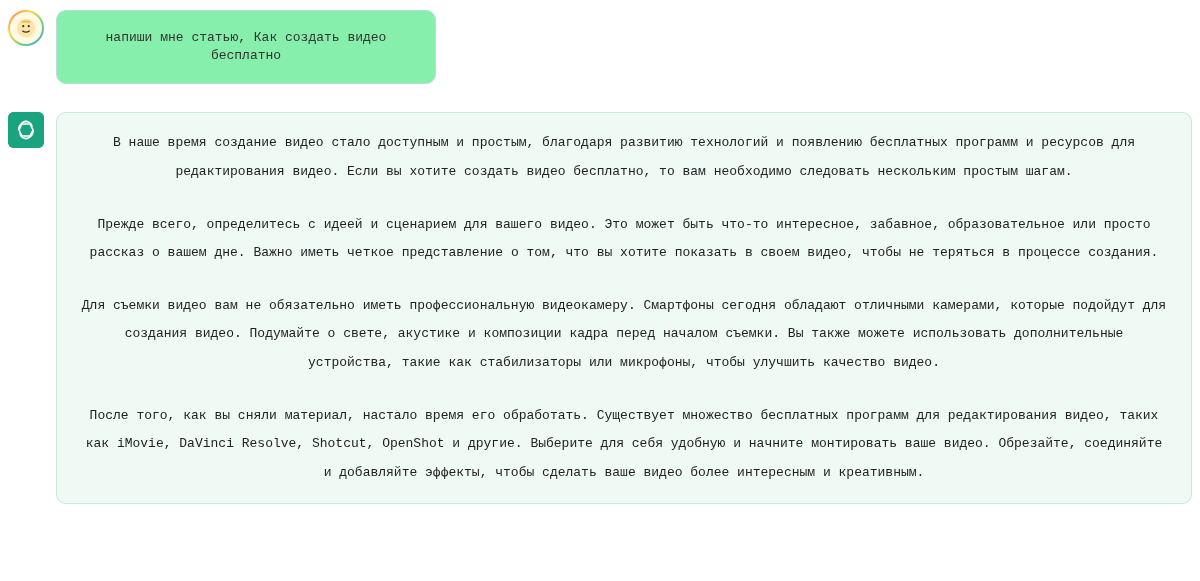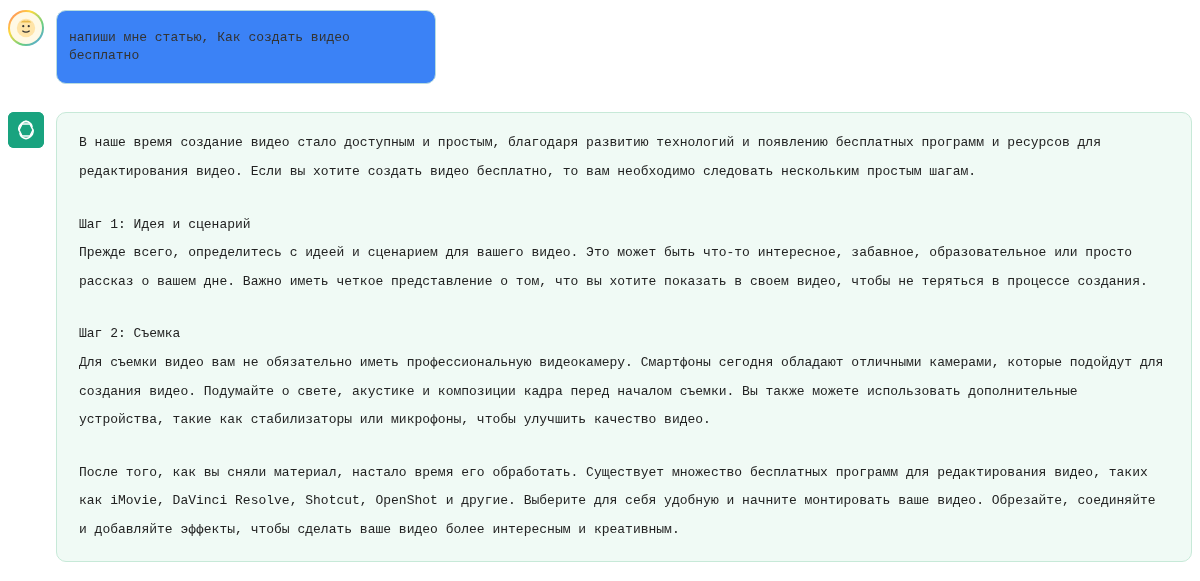--- a/index.html
+++ b/index.html
@@ -41,25 +41,26 @@
       align-items: center;
       justify-content: center;
     }
     .avatar-bot {
       background: #19a37f;
       border-radius: 6px;
       width: 36px;
       height: 36px;
     }
     .user-bubble {
-      background: #3b82f6;
+      background: #86efac;
       border: 1px solid #b8dce0;
       border-radius: 10px;
       padding: 18px 12px;
       max-width: 380px;
+      text-align: center;
     }
     .user-text {
       font-size: 13px;
       color: #333;
       line-height: 1.4;
     }
     .bot-bubble {
       background: #f0faf5;
       border: 1px solid #c7e9d8;
       border-radius: 10px;
@@ -72,20 +73,21 @@
       font-size: 14px;
       margin-bottom: 18px;
     }
     .bot-content {
       font-size: 13px;
       color: #222;
       line-height: 2.2;
     }
     .bot-content p {
       margin-bottom: 0;
+      text-align: center;
     }
     .bot-content .block {
       margin-bottom: 24px;
     }
     .bot-content .block:last-child {
       margin-bottom: 0;
     }
   </style>
 </head>
 <body>
@@ -118,25 +120,23 @@
           <polygon points="-4,-6 4,-6 7,0 4,6 -4,6 -7,0"></polygon>
         </g>
       </svg>
     </div>
     <div class="bot-bubble">
       <div class="bot-content">
         <div class="block">
           <p>В наше время создание видео стало доступным и простым, благодаря развитию технологий и появлению бесплатных программ и ресурсов для редактирования видео. Если вы хотите создать видео бесплатно, то вам необходимо следовать нескольким простым шагам.</p>
         </div>
         <div class="block">
-          <p>Шаг 1: Идея и сценарий</p>
           <p>Прежде всего, определитесь с идеей и сценарием для вашего видео. Это может быть что-то интересное, забавное, образовательное или просто рассказ о вашем дне. Важно иметь четкое представление о том, что вы хотите показать в своем видео, чтобы не теряться в процессе создания.</p>
         </div>
         <div class="block">
-          <p>Шаг 2: Съемка</p>
           <p>Для съемки видео вам не обязательно иметь профессиональную видеокамеру. Смартфоны сегодня обладают отличными камерами, которые подойдут для создания видео. Подумайте о свете, акустике и композиции кадра перед началом съемки. Вы также можете использовать дополнительные устройства, такие как стабилизаторы или микрофоны, чтобы улучшить качество видео.</p>
         </div>
         <div class="block">
           <p>После того, как вы сняли материал, настало время его обработать. Существует множество бесплатных программ для редактирования видео, таких как iMovie, DaVinci Resolve, Shotcut, OpenShot и другие. Выберите для себя удобную и начните монтировать ваше видео. Обрезайте, соединяйте и добавляйте эффекты, чтобы сделать ваше видео более интересным и креативным.</p>
         </div>
       </div>
     </div>
   </div>
 
 </div>

